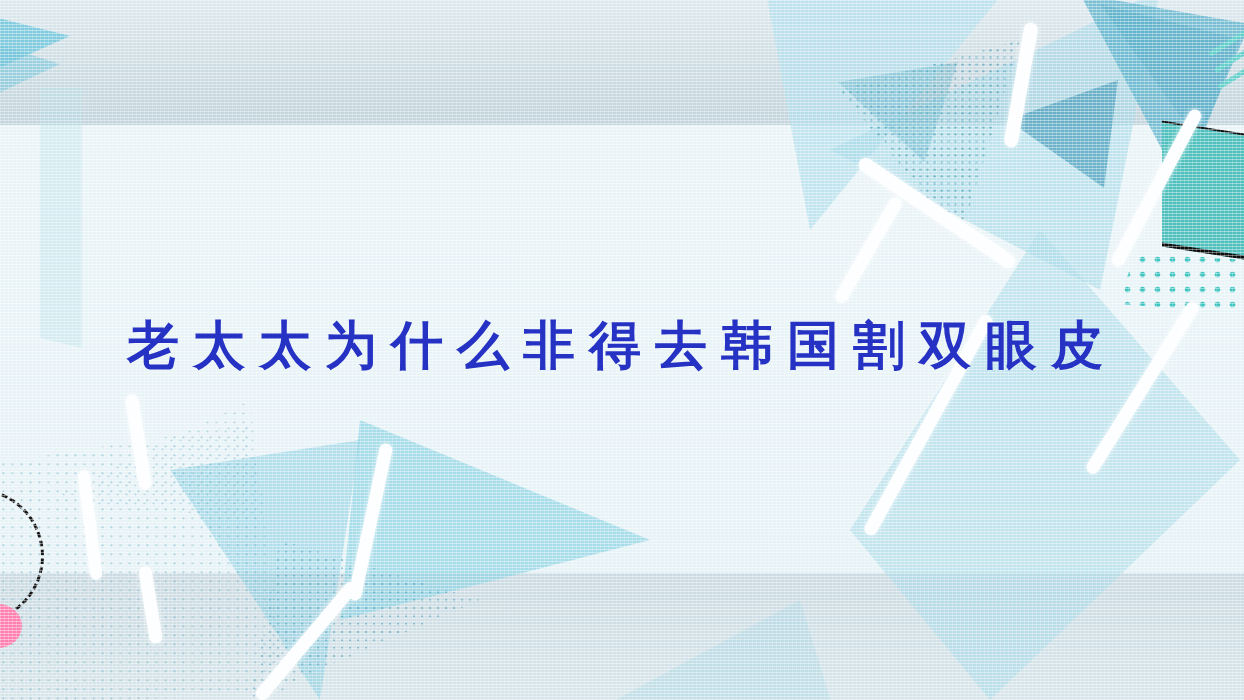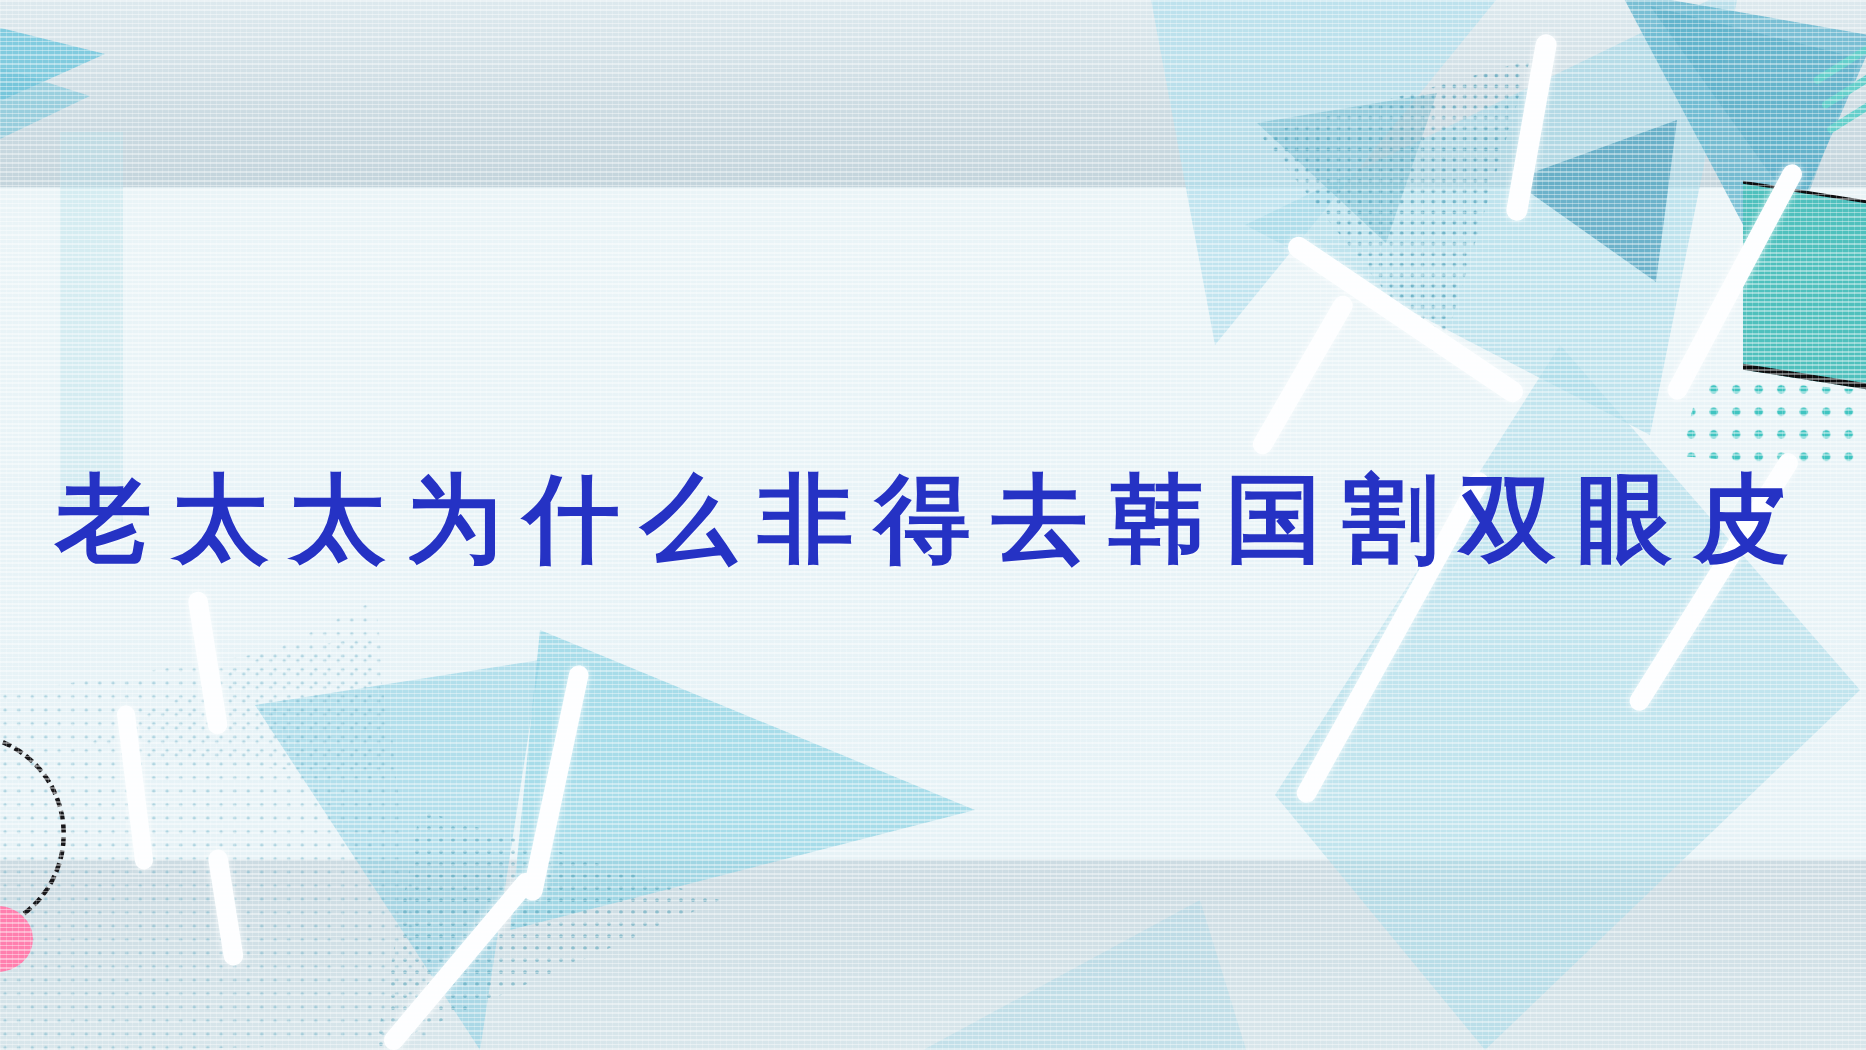--- a/index.html
+++ b/index.html
@@ -42,21 +42,21 @@
     background:#ff7fae;}
 
   
   .tick{position:absolute;height:5px;background:#64cfcb;border-radius:3px;transform:rotate(-32deg);}
 
   
   #headline-wrap{position:absolute;left:0;top:0;width:1244px;height:700px;
     display:flex;align-items:center;justify-content:center;}
   #headline{
     font-family:"DejaVu Sans",sans-serif;
-    font-size:64px;font-weight:700;
+    font-size:52px;font-weight:700;
     color:#2532c4;
     letter-spacing:14px;
     white-space:nowrap;
     transform:translateY(-4px);
     text-shadow:0 1px 0 rgba(255,255,255,.35);
   }
 </style>
 </head>
 <body>
 

